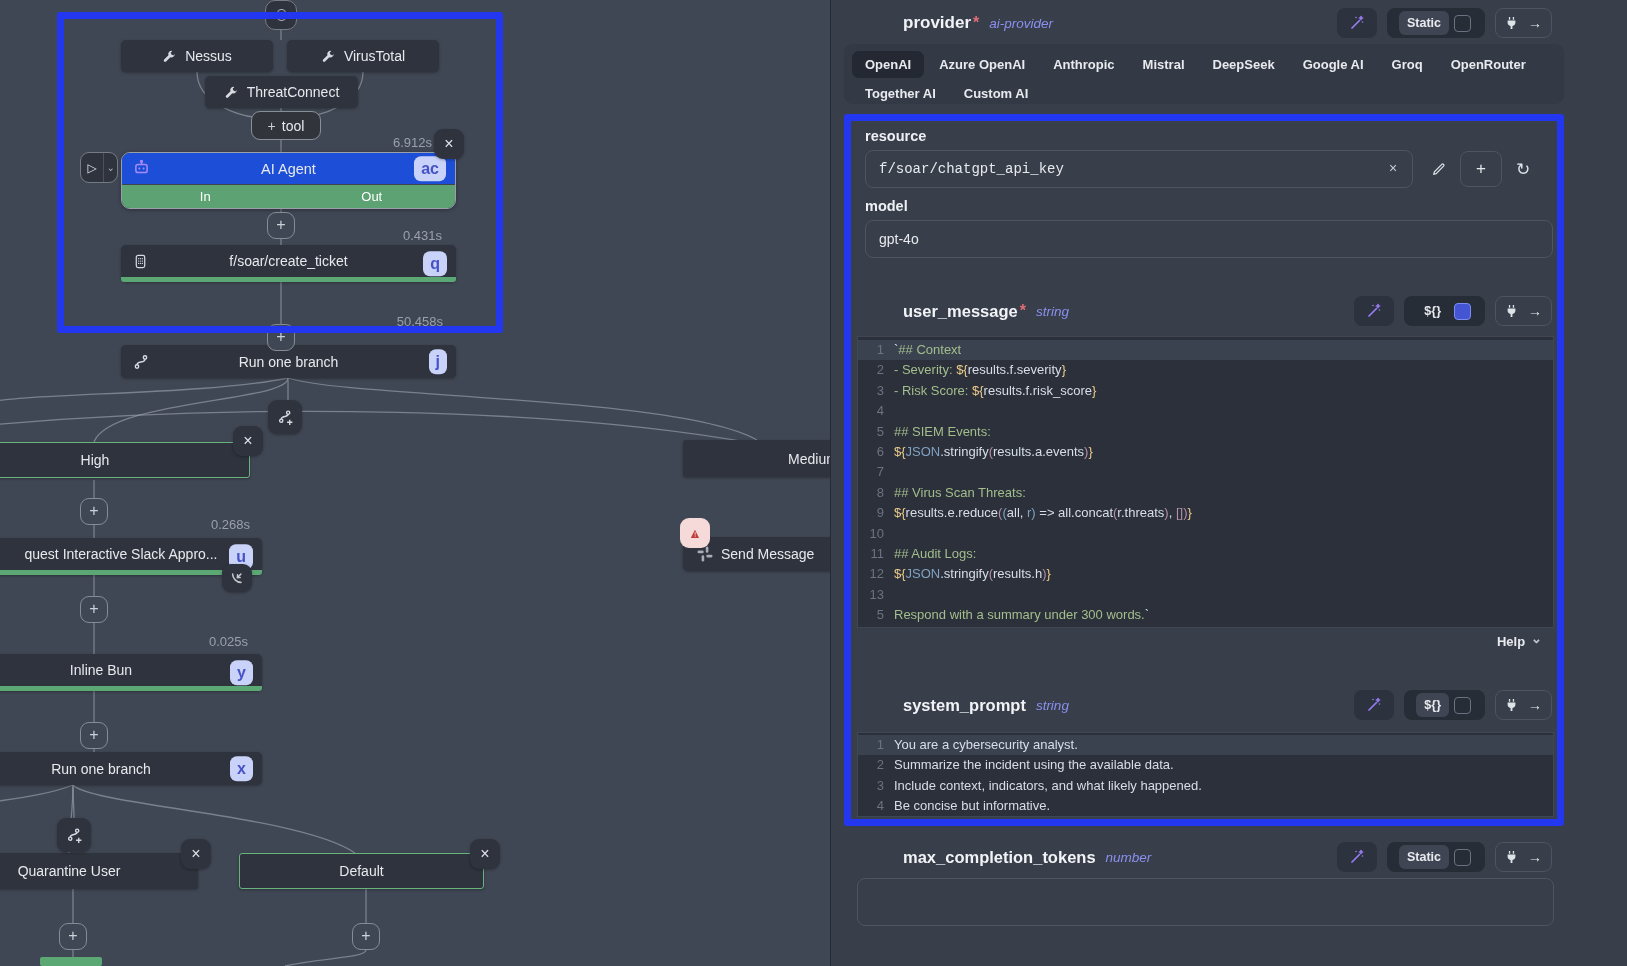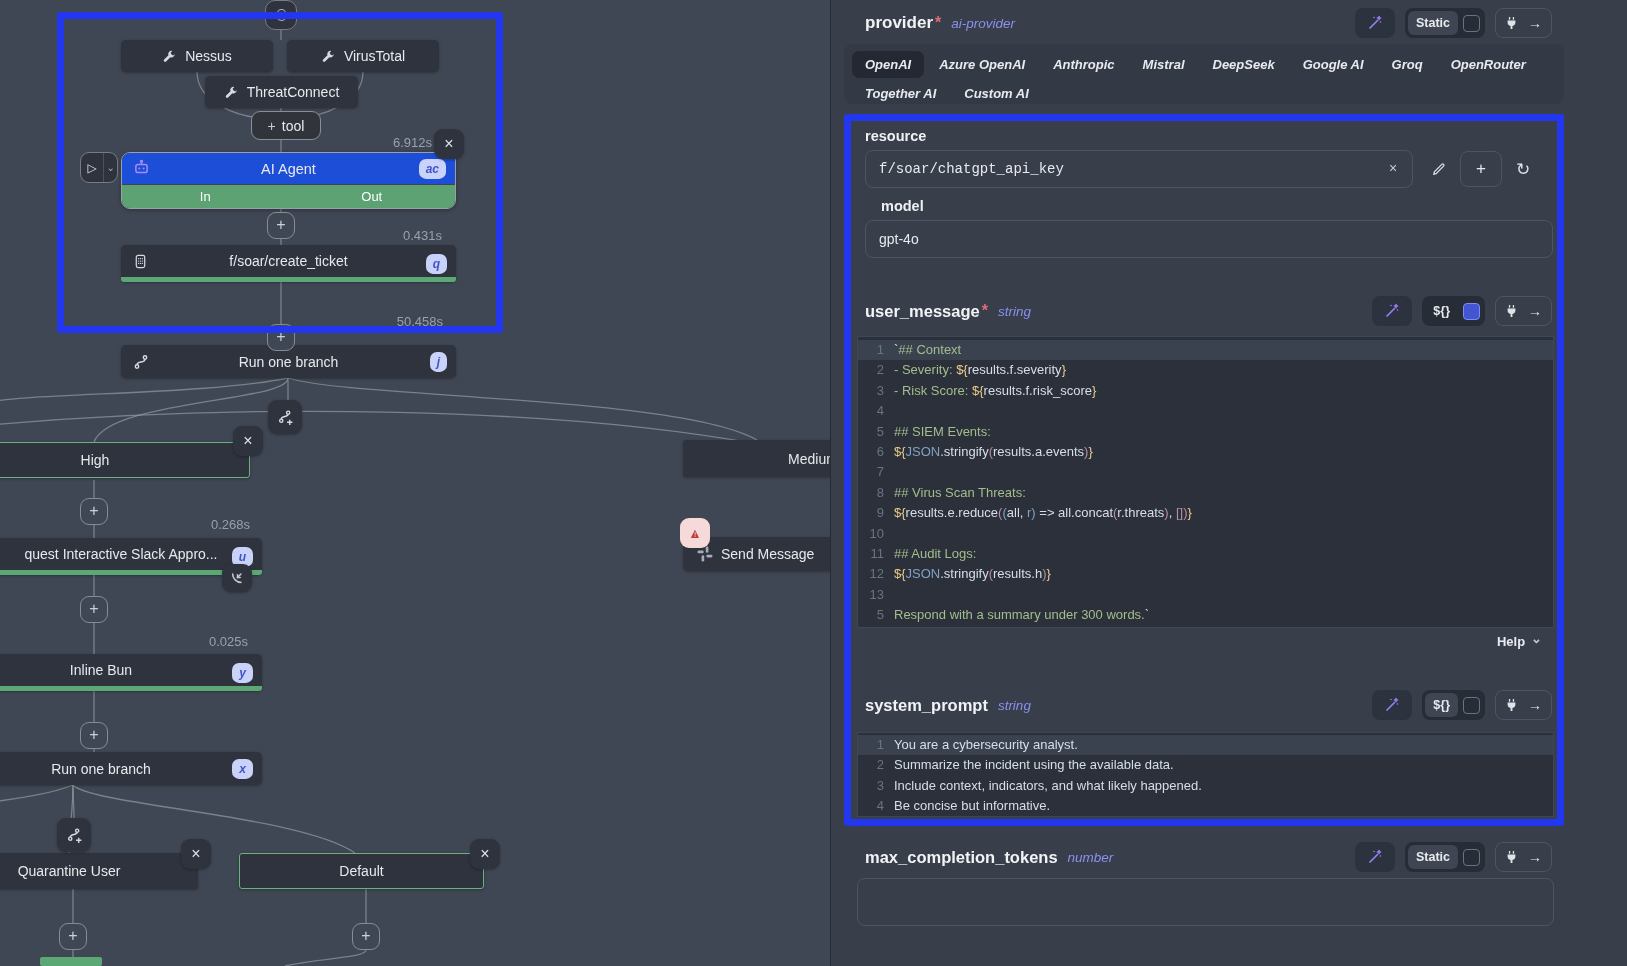--- a/index.html
+++ b/index.html
@@ -9,21 +9,21 @@
   
   .canvas{position:absolute;left:0;top:0;width:830px;height:966px;overflow:hidden;}
   .edges{position:absolute;left:0;top:0;z-index:0;}
   .node{position:absolute;background:#2e333d;color:#e7e9ed;display:flex;align-items:center;justify-content:center;
         font-size:14px;border-radius:5px;box-shadow:0 1px 3px rgba(0,0,0,.3);z-index:2;gap:8px;white-space:nowrap;}
   .node .nicon{display:flex;align-items:center;flex:none;}
   .node.greenbar{padding-bottom:5px;}
   .node.greenbar::after{content:"";position:absolute;left:0;right:0;bottom:0;height:5px;background:#5ba874;border-radius:0 0 3px 3px;}
   .node.greenborder{border:1px solid #68b37e;background:#2e333d;border-radius:3px;}
   .badge{position:absolute;right:9px;top:50%;transform:translateY(-50%);background:#c9d2f8;color:#4653c6;
-         border-radius:7px;font-weight:bold;font-size:12px;padding:2px 7px;line-height:1.35;z-index:3;font-style:italic;}
+         border-radius:7px;font-weight:bold;font-size:16px;padding:2px 7px;line-height:1.35;z-index:3;}
   .timing{position:absolute;color:#99a0ab;font-size:13px;text-align:right;z-index:1;}
   .plusc{position:absolute;width:28px;height:27px;border:1px solid #868c96;border-radius:9px;background:#404754;
          color:#ccd1d8;display:flex;align-items:center;justify-content:center;z-index:3;}
   .plusc::before{content:"+";font-size:16px;line-height:1;margin-top:-1px;}
   .xbtn{position:absolute;width:30px;height:30px;background:#2e333d;border-radius:9px;color:#dfe2e6;
         display:flex;align-items:center;justify-content:center;z-index:4;box-shadow:0 1px 3px rgba(0,0,0,.3);}
   .xbtn::before{content:"\00d7";font-size:16px;}
   .brplus{position:absolute;width:34px;height:34px;background:#2e333d;border-radius:9px;display:flex;
           align-items:center;justify-content:center;z-index:3;box-shadow:0 1px 3px rgba(0,0,0,.3);}
   .selrect{position:absolute;border:7px solid #2337f0;border-radius:3px;z-index:6;pointer-events:none;}
@@ -39,29 +39,29 @@
             align-items:center;justify-content:center;font-size:14px;z-index:2;color:#e7e9ed;}
   .warnbadge{position:absolute;width:30px;height:30px;background:#f6d9d9;border-radius:9px;display:flex;
              align-items:center;justify-content:center;z-index:3;color:#c03b3b;font-size:14px;}
   .topconn{position:absolute;width:32px;height:30px;border:1px solid #767c86;border-radius:10px;background:#2e333d;z-index:2;
            display:flex;align-items:center;justify-content:center;}
   .topconn i{display:block;width:9px;height:12px;border:1.5px solid #aab0ba;border-radius:4px;}
   .sliver{position:absolute;background:#5ba874;border-radius:2px;z-index:2;}
 
   
   .panel{position:absolute;left:830px;top:0;width:797px;height:966px;background:#383f4b;border-left:1px solid #262b33;}
-  .plabel{font-weight:bold;color:#f1f3f6;}
+  .plabel{font-weight:bold;color:#f1f3f6;margin-left:38px;}
   .req{color:#e06c75;margin-left:2px;font-weight:bold;}
   .ptype{font-style:italic;color:#8a90ee;font-size:13.5px;margin-left:10px;}
   .hdr-row{position:absolute;left:34px;right:75px;height:30px;display:flex;align-items:center;}
   .hdr-row .plabel{font-size:16.5px;}
   .row-buttons{position:absolute;right:0;top:0;display:flex;gap:10px;align-items:center;height:30px;}
   .iconbtn{height:30px;border-radius:8px;display:flex;align-items:center;justify-content:center;}
   .wandbtn{width:40px;background:#2c323e;}
-  .seg-group{height:30px;background:#272d37;border-radius:8px;display:flex;align-items:center;padding:3px;gap:2px;}
+  .seg-group{height:30px;background:#272d37;border-radius:8px;display:flex;align-items:center;padding:12px;gap:2px;}
   .seg{height:24px;border-radius:6px;display:flex;align-items:center;justify-content:center;padding:0 8px;
        font-size:12.5px;font-weight:bold;color:#e8eaee;}
   .seg.on{background:#3f4552;}
   .ficon{width:22px;padding:0;}
   .ficon i{display:flex;width:17px;height:17px;border:1px solid #6a7180;border-radius:4px;align-items:center;justify-content:center;
            font-family:"DejaVu Serif",serif;font-style:italic;font-size:11.5px;color:#aab1bd;font-weight:normal;}
   .ficon.blue i{background:#4355d2;border-color:#7c8cf0;color:#e0e6ff;}
   .iogrp{height:30px;border:1px solid #4d5462;border-radius:8px;display:flex;align-items:center;padding:0 9px;gap:10px;color:#e5e8ec;}
   .arrow::before{content:"\2192";font-size:14px;}
   .tabsbox{position:absolute;background:#333945;border-radius:9px;display:flex;flex-wrap:wrap;align-content:flex-start;
@@ -329,21 +329,21 @@
         </div>
         <div class="iogrp">
           <svg width="13" height="14" viewBox="0 0 14 14" fill="#dfe3e8">
               <path d="M4.2 0.5 h1.4 v3 H4.2z M8.4 0.5 h1.4 v3 H8.4z M2.8 4.2 h8.4 v2 a4.2 4.2 0 0 1-3.2 4.1 V13.5 h-2 V10.3 A4.2 4.2 0 0 1 2.8 6.2z"></path>
             </svg>
           <span class="arrow"></span>
         </div>
       </div>
     </div>
 
-    <div class="tabsbox" style="left:13px;top:44px;width:720px;height:60px;font-style:italic;">
+    <div class="tabsbox" style="left:13px;top:44px;width:720px;height:60px;">
         <span class="tab active">OpenAI</span>
         <span class="tab">Azure OpenAI</span>
         <span class="tab">Anthropic</span>
         <span class="tab">Mistral</span>
         <span class="tab">DeepSeek</span>
         <span class="tab">Google AI</span>
         <span class="tab">Groq</span>
         <span class="tab">OpenRouter</span>
         <span class="tab">Together AI</span>
         <span class="tab">Custom AI</span>
@@ -355,21 +355,21 @@
     <div style="position:absolute;left:600px;top:151px;display:flex;align-items:center;gap:14px;">
       <span class="ghostbtn">
         <svg width="15" height="15" viewBox="0 0 16 16" fill="none" stroke="#dfe3e8" stroke-width="1.3">
             <path d="M3 13 L3.6 10.4 11.5 2.5 a1.3 1.3 0 0 1 1.9 1.9 L5.5 12.4 z"></path>
           </svg>
       </span>
       <span class="ghostbtn plusbtn"></span>
       <span class="ghostbtn refr"></span>
     </div>
 
-    <div class="flabel" style="left:34px;top:198px;margin-left:16px;">model</div>
+    <div class="flabel" style="left:34px;top:198px;">model</div>
     <input class="finput" style="left: 34px; top: 220px; width: 688px; height: 38px;" value="gpt-4o">
 
     <div class="hdr-row" style="top:296px;">
       <span class="plabel">user_message</span>
         <span class="req">*</span>
       <span class="ptype">string</span>
       <div class="row-buttons">
         <div class="iconbtn wandbtn">
           <svg width="16" height="16" viewBox="0 0 16 16" fill="none" stroke="#977df2" stroke-width="1.7" stroke-linecap="round">
               <path d="M3 13 L10.5 5.5"></path>

